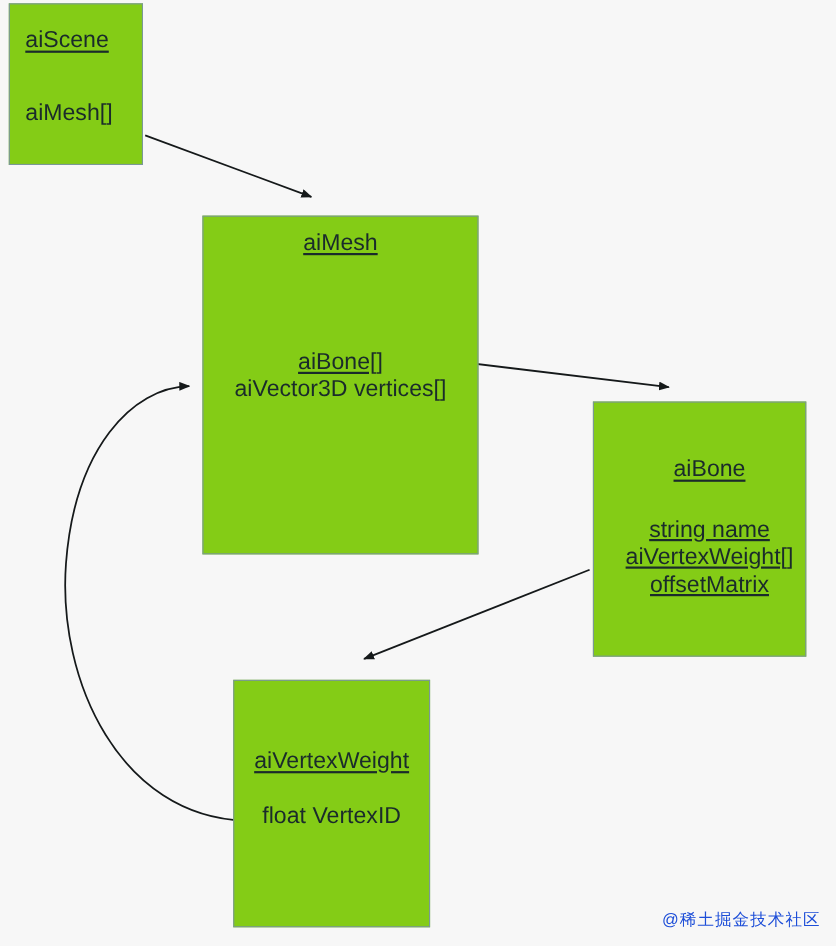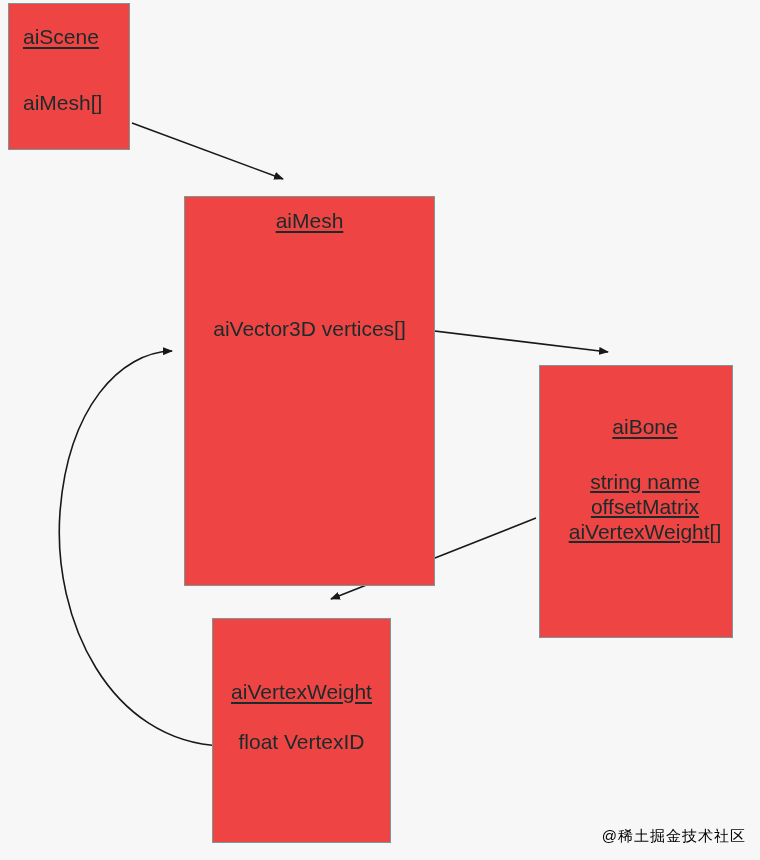--- a/index.html
+++ b/index.html
@@ -13,21 +13,21 @@
   #canvas {
     position: relative;
     width: 760px;
     height: 860px;
     background: #f7f7f7;
     overflow: hidden;
   }
   .uml-box {
     position: absolute;
     box-sizing: border-box;
-    background: #ef4444;
+    background: #84cc16;
     border: 1px solid #7a9896;
     display: flex;
     flex-direction: column;
     align-items: center;
     color: #1a2b2b;
   }
   .box-title {
     text-decoration: underline;
     text-underline-offset: 3px;
     font-size: 21px;
@@ -47,27 +47,27 @@
   
   #box-aiscene {
     left: 8px; top: 3px; width: 122px; height: 147px;
     align-items: flex-start;
     padding-left: 14px;
   }
   #box-aiscene .box-title { margin-top: 20px; }
   #box-aiscene .box-attrs { margin-top: 40px; text-align: left; }
 
   #box-aimesh {
-    left: 184px; top: 196px; width: 251px; height: 390px;
+    left: 184px; top: 196px; width: 251px; height: 308px;
   }
   #box-aimesh .box-title { margin-top: 11px; }
   #box-aimesh .box-attrs { margin-top: 82px; }
 
   #box-aibone {
-    left: 539px; top: 365px; width: 194px; height: 273px; padding-left: 18px;
+    left: 539px; top: 365px; width: 194px; height: 232px; padding-left: 18px;
   }
   #box-aibone .box-title { margin-top: 48px; }
   #box-aibone .box-attrs { margin-top: 29px; text-decoration: underline; }
 
   #box-aivertexweight {
     left: 212px; top: 618px; width: 179px; height: 225px;
   }
   #box-aivertexweight .box-title { margin-top: 60px; }
   #box-aivertexweight .box-attrs { margin-top: 24px; }
 
@@ -80,21 +80,21 @@
   .edge {
     fill: none;
     stroke: #15191a;
     stroke-width: 1.6;
   }
   .watermark {
     position: absolute;
     right: 14px;
     bottom: 14px;
     font-size: 15px;
-    color: #000000;
+    color: #1d4ed8;
     letter-spacing: 1px;
     white-space: nowrap;
   }
 </style>
 </head>
 <body>
 
 <div id="canvas">
 
   <svg id="arrow-layer" viewBox="0 0 760 860" width="760" height="860">
@@ -116,30 +116,31 @@
   <div class="uml-box" id="box-aiscene">
     <div class="box-title">aiScene</div>
     <div class="box-attrs">
       <div>aiMesh[]</div>
     </div>
   </div>
 
   <div class="uml-box" id="box-aimesh">
     <div class="box-title">aiMesh</div>
     <div class="box-attrs">
+      <div class="attr-underline">aiBone[]</div>
       <div>aiVector3D vertices[]</div>
     </div>
   </div>
 
   <div class="uml-box" id="box-aibone">
     <div class="box-title">aiBone</div>
     <div class="box-attrs">
       <div>string name</div>
+      <div>aiVertexWeight[]</div>
       <div>offsetMatrix</div>
-      <div>aiVertexWeight[]</div>
     </div>
   </div>
 
   <div class="uml-box" id="box-aivertexweight">
     <div class="box-title">aiVertexWeight</div>
     <div class="box-attrs">
       <div>float VertexID</div>
     </div>
   </div>
 

